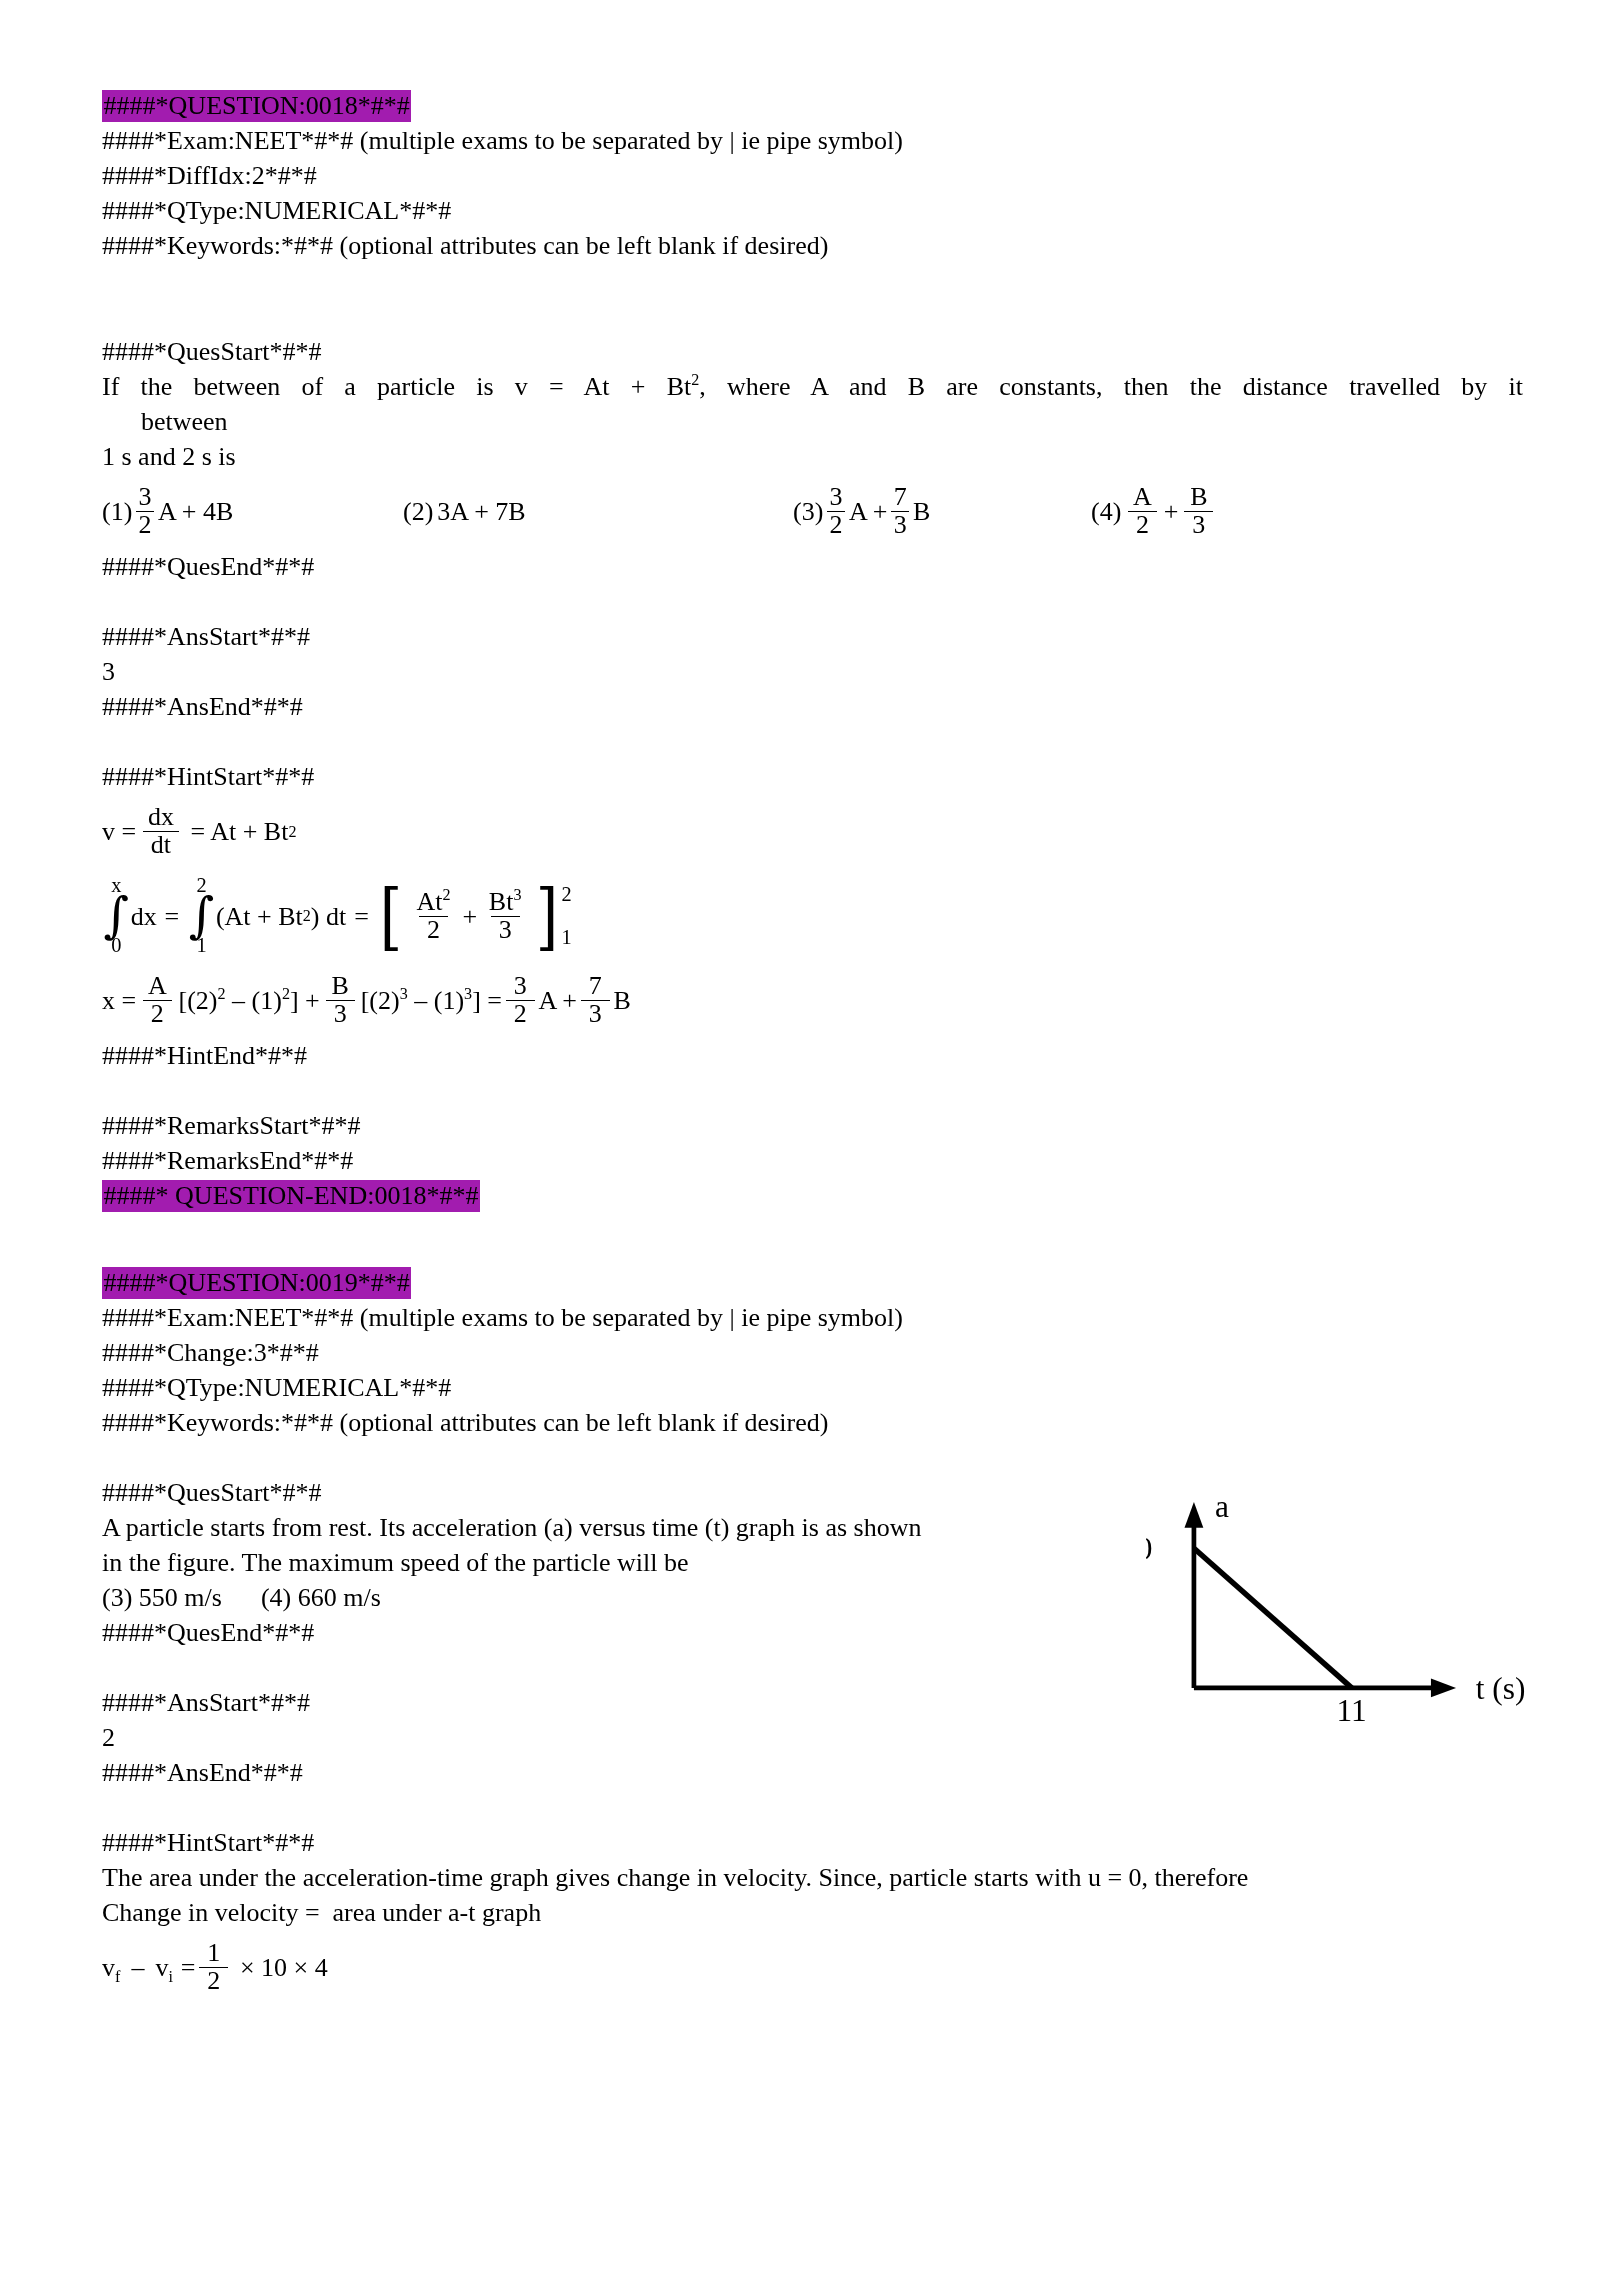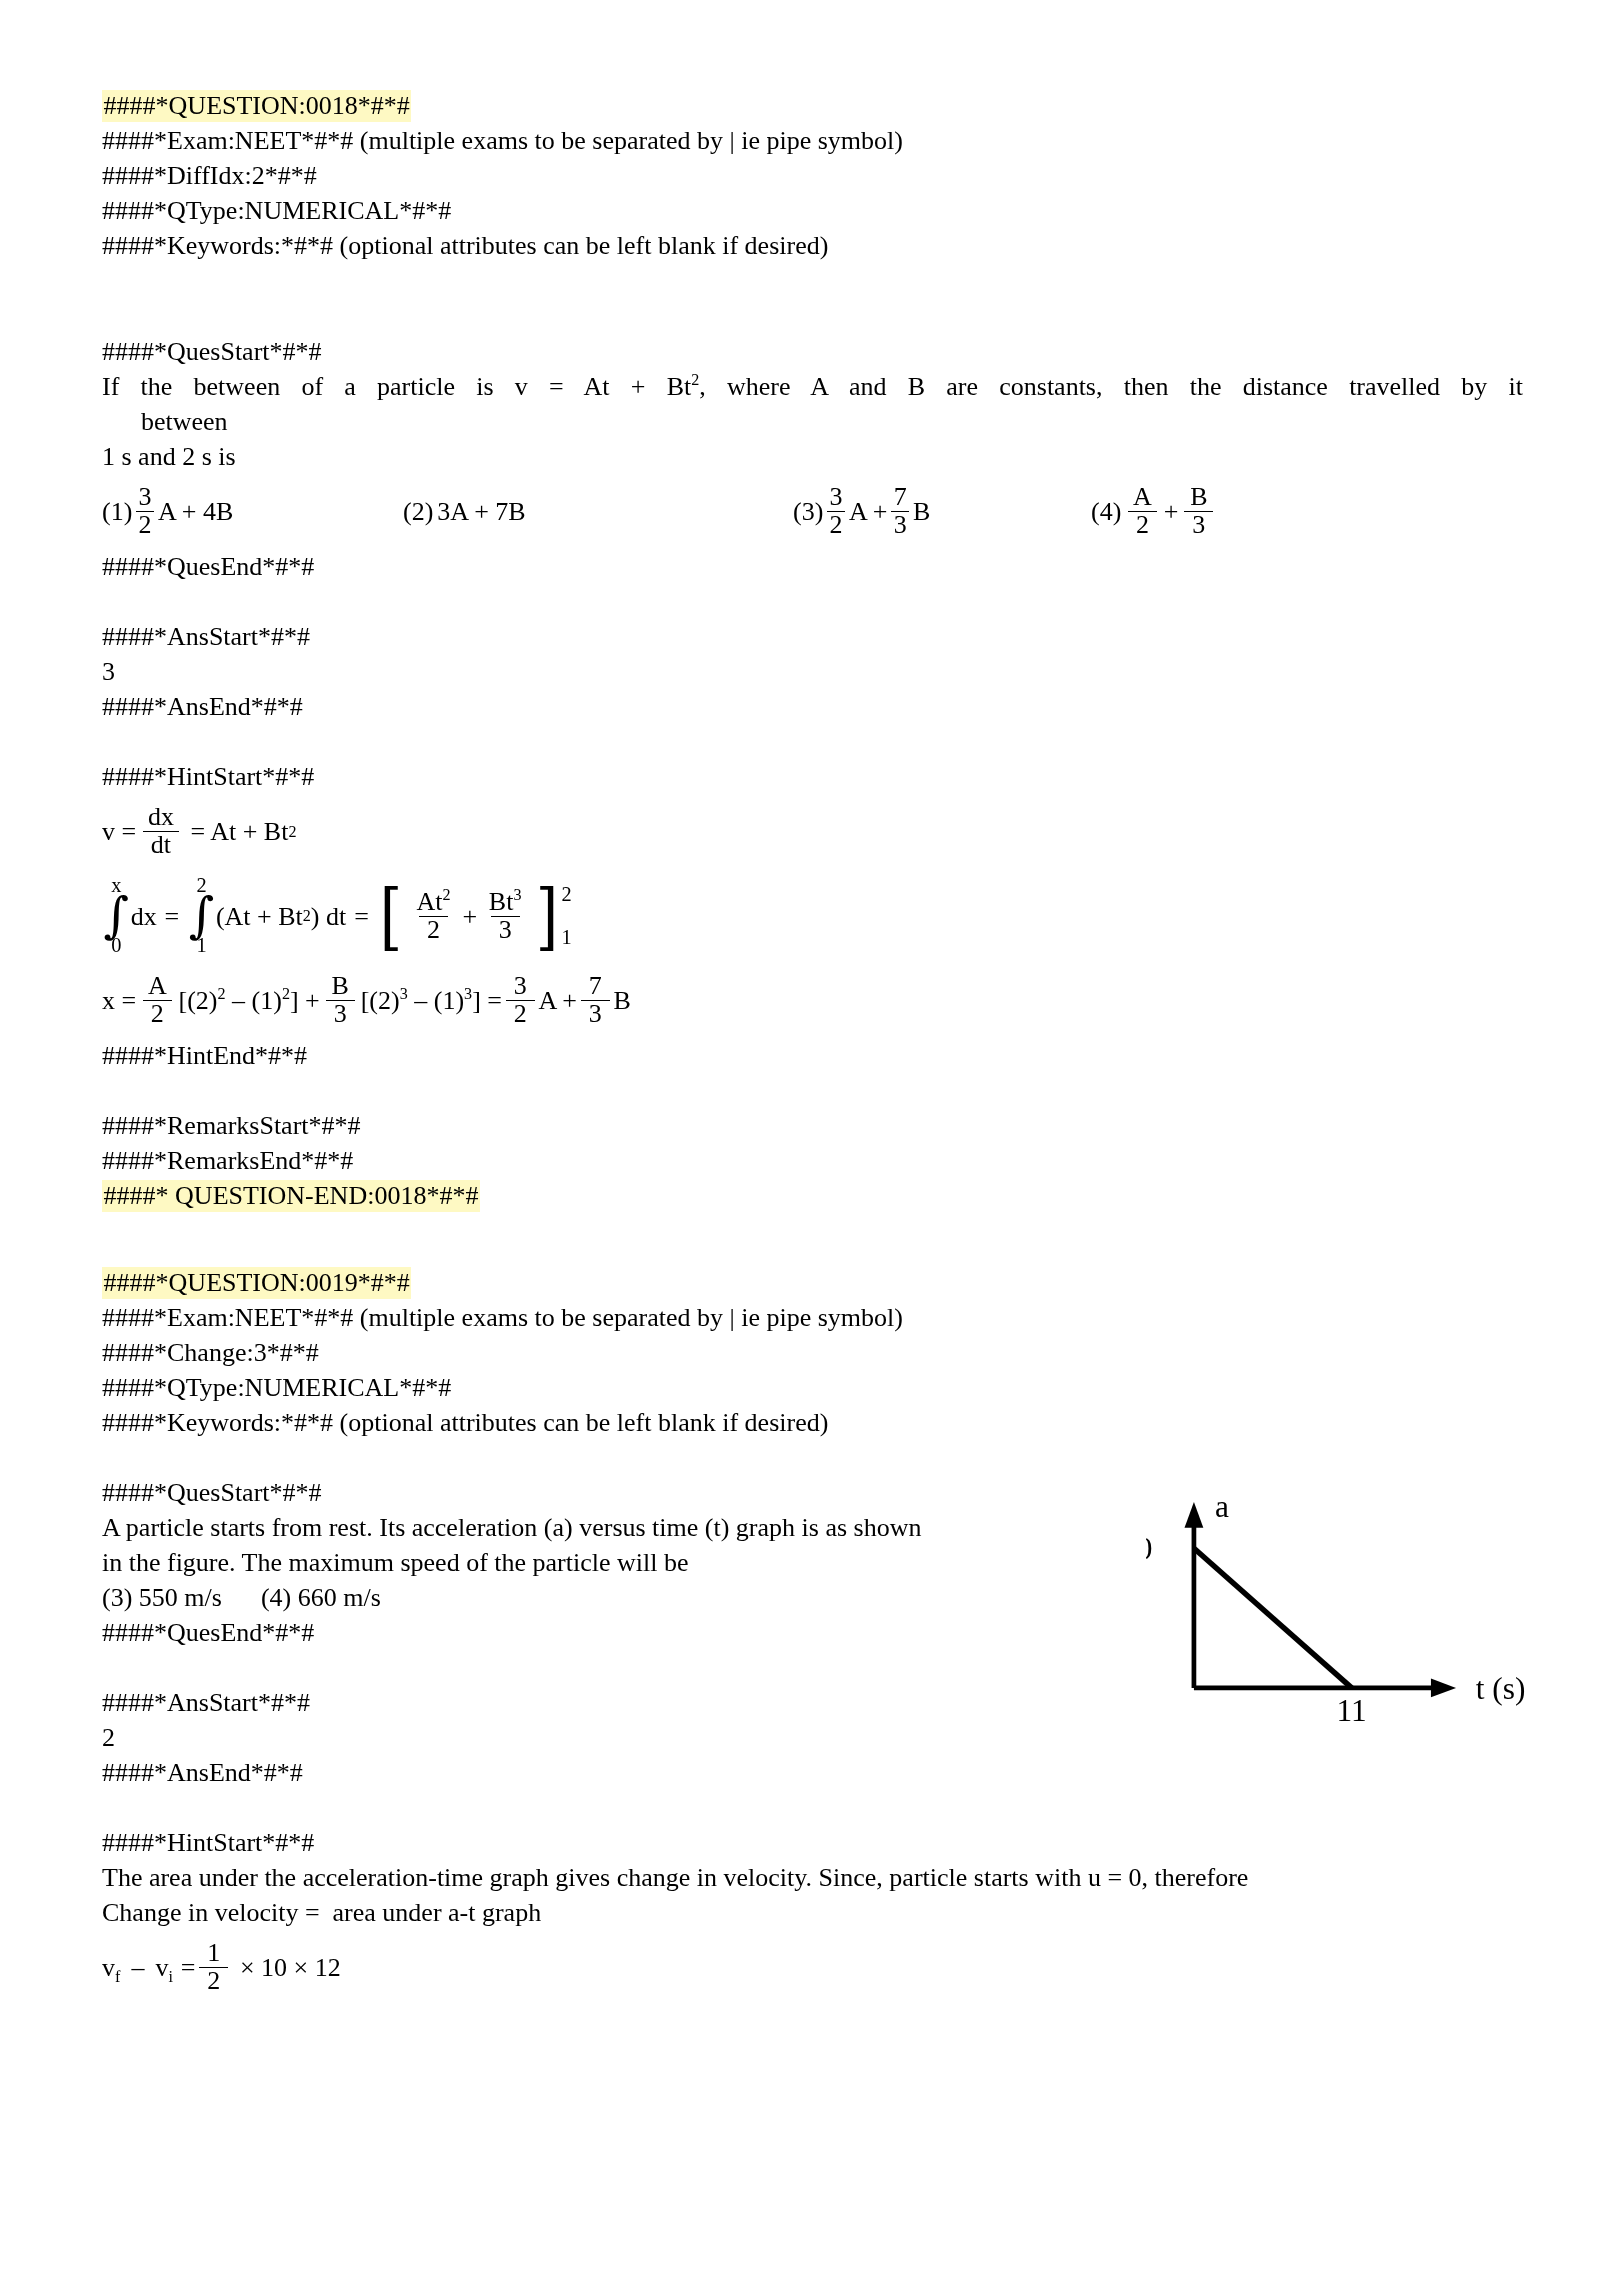--- a/index.html
+++ b/index.html
@@ -26,21 +26,21 @@
     left: 102px;
     top: 88px;
     width: 1421px;
   }
   .line {
     font-size: 26px;
     line-height: 35px;
     white-space: pre-wrap;
   }
   .hl {
-    background: #fef9c3;
+    background: #a21caf;
     display: inline;
     padding: 0.8px 1.6px 1.6px 1.6px;
   }
   .gap-m { height: 35px; }
   .gap-l { height: 52px; }
   .gap-xl { height: 71px; }
 
   .just {
     text-align: justify;
     text-align-last: justify;
@@ -313,21 +313,21 @@
 
     <div class="mrow" style="height:75px;">
       <span><span>v</span><sub class="sm">f</sub></span>
       <span style="margin:0 11px;">–</span>
       <span><span>v</span><sub class="sm">i</sub></span>
       <span style="margin-left:7.9px;">=</span>
       <span class="frac wide">
         <span class="num">1</span>
         <span class="den">2</span>
       </span>
-      <span style="margin-left:7.9px;">× 10 × 12</span>
+      <span style="margin-left:7.9px;">× 10 × 4</span>
     </div>
 
   </div>
 
   <div class="figure">
     <svg width="471" height="259" viewBox="0 0 600 330">
 
       <line x1="61" y1="55" x2="61" y2="270" stroke="#000" stroke-width="6"></line>
       <polygon points="61,33 49,66 73,66" fill="#000"></polygon>
 

